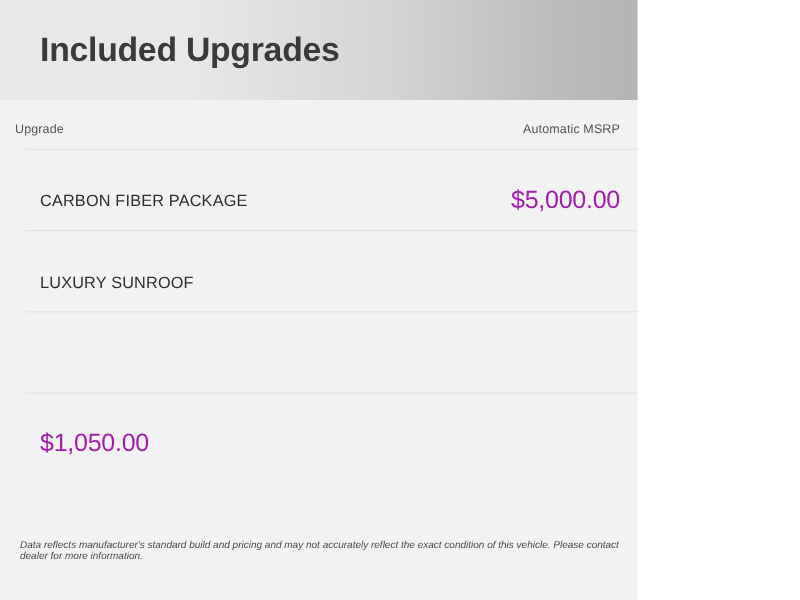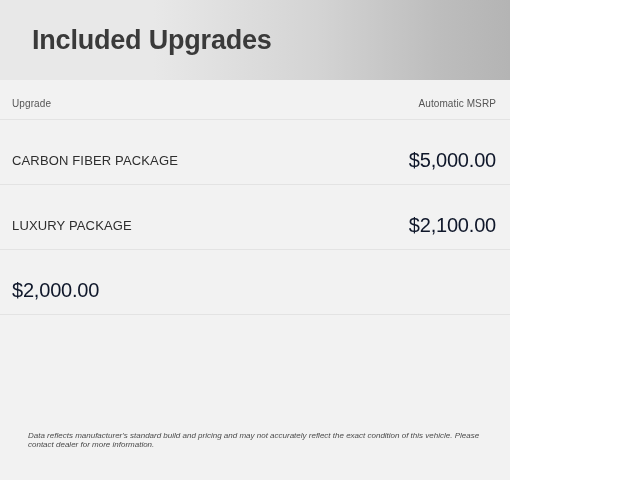--- a/index.html
+++ b/index.html
@@ -60,40 +60,41 @@
     display: block;
   }
   .row {
     display: flex;
     justify-content: space-between;
     align-items: center;
     height: 65px;
     padding: 16px 14px 0 12px;
     box-sizing: border-box;
     border-top: 1px solid #e3e3e3;
+    margin-left: 20px;
   }
   .row:first-child {
     border-top: 1px solid #e3e3e3;
   }
   .row-name {
     font-size: 13px;
     color: #2e2e2e;
     letter-spacing: 0.15px;
     white-space: nowrap;
   }
   .row-price {
     font-size: 20px;
-    color: #0f172a;
+    color: #a21caf;
     letter-spacing: -0.2px;
     white-space: nowrap;
     font-weight: normal;
   }
   .disclaimer {
     position: absolute;
-    left: 28px;
+    left: 16px;
     right: 12px;
     bottom: 30px;
     font-size: 8px;
     font-style: italic;
     color: #4a4a4a;
     line-height: 1.2;
   }
 </style>
 </head>
 <body>
@@ -110,26 +111,25 @@
       <span>Upgrade</span>
       <span>Automatic MSRP</span>
     </div>
 
     <div class="rows">
       <div class="row">
         <div class="row-name">CARBON FIBER PACKAGE</div>
         <div class="row-price">$5,000.00</div>
       </div>
       <div class="row">
-        <div class="row-name">LUXURY PACKAGE</div>
-        <div class="row-price">$2,100.00</div>
+        <div class="row-name">LUXURY SUNROOF</div>
       </div>
       <div class="row">
-        <div class="row-price">$2,000.00</div>
       </div>
       <div class="row">
+        <div class="row-price">$1,050.00</div>
       </div>
     </div>
 
     <div class="disclaimer">Data reflects manufacturer's standard build and pricing and may not accurately reflect the exact condition of this vehicle. Please contact dealer for more information.</div>
 
   </div>
 </div>
 
 </body></html>

